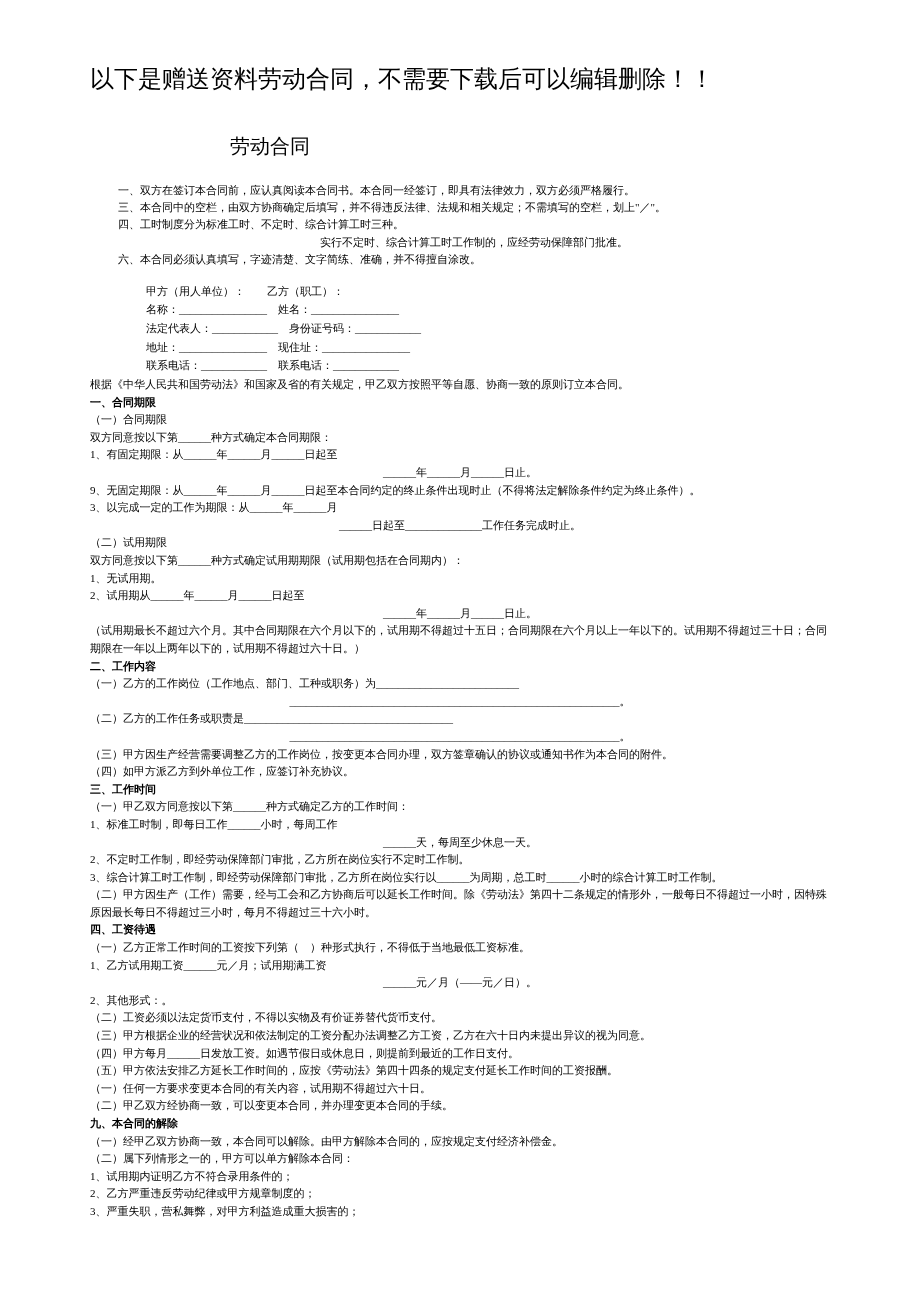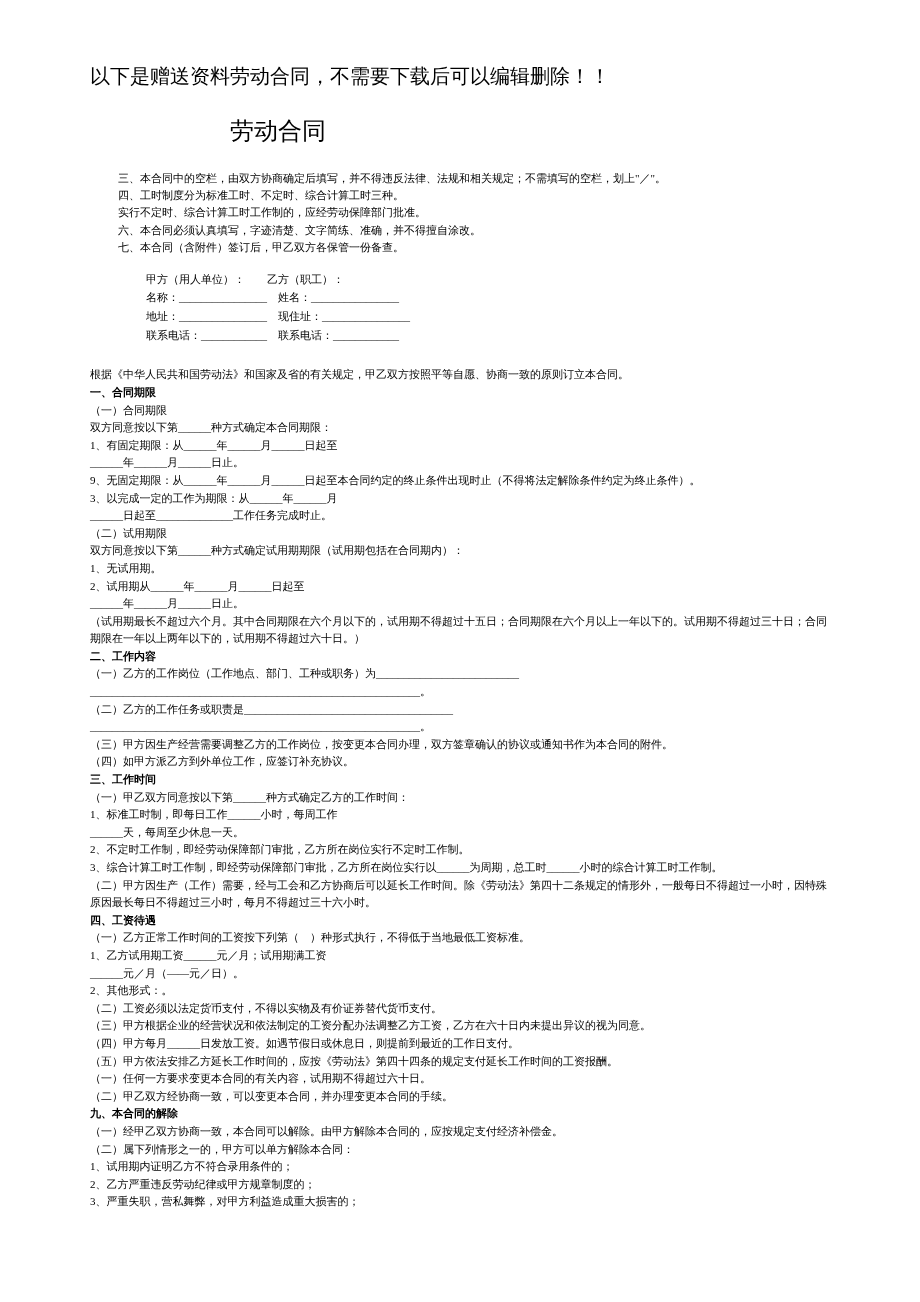--- a/index.html
+++ b/index.html
@@ -7,72 +7,73 @@
     background: #fff;
     margin: 0;
     padding: 60px 90px 40px 90px;
     width: 920px;
     box-sizing: border-box;
     color: #000;
     font-size: 11px;
     line-height: 1.6;
   }
   .bonus-title {
-    font-size: 20px;
+    font-size: 24px;
     font-weight: normal;
-    margin-bottom: 20px;
+    margin-bottom: 32px;
   }
   .main-title {
-    font-size: 24px;
+    font-size: 20px;
     font-weight: normal;
     text-align: left;
     margin-left: 140px;
     margin-bottom: 20px;
   }
   .intro-list {
     margin-left: 28px;
     margin-bottom: 14px;
   }
   .intro-list div {
     line-height: 1.55;
   }
   .party-block {
     margin-left: 56px;
-    margin-bottom: 22px;
+    margin-bottom: 1px;
   }
   .party-block .row {
     line-height: 1.7;
   }
   .section-head {
     font-weight: bold;
   }
   p, div.line {
     margin: 0;
   }
   .indent1 { margin-left: 28px; }
-  .indent0 { margin-left: 0; }
+  .indent0 { margin-left: 0; text-align: center; }
 </style>
 </head>
 <body>
 
 <div class="bonus-title">以下是赠送资料劳动合同，不需要下载后可以编辑删除！！</div>
 
 <div class="main-title">劳动合同</div>
 
 <div class="intro-list">
+  <div class="line">一、双方在签订本合同前，应认真阅读本合同书。本合同一经签订，即具有法律效力，双方必须严格履行。</div>
   <div class="line">三、本合同中的空栏，由双方协商确定后填写，并不得违反法律、法规和相关规定；不需填写的空栏，划上"／"。</div>
   <div class="line">四、工时制度分为标准工时、不定时、综合计算工时三种。</div>
   <div class="line indent0">实行不定时、综合计算工时工作制的，应经劳动保障部门批准。</div>
   <div class="line">六、本合同必须认真填写，字迹清楚、文字简练、准确，并不得擅自涂改。</div>
-  <div class="line">七、本合同（含附件）签订后，甲乙双方各保管一份备查。</div>
 </div>
 
 <div class="party-block">
   <div class="row"><span>甲方（用人单位）：</span>&nbsp;&nbsp;&nbsp;&nbsp;&nbsp;&nbsp;&nbsp;&nbsp;<span>乙方（职工）：</span></div>
   <div class="row"><span>名称：________________</span>&nbsp;&nbsp;&nbsp;&nbsp;<span>姓名：________________</span></div>
+  <div class="row"><span>法定代表人：____________</span>&nbsp;&nbsp;&nbsp;&nbsp;<span>身份证号码：____________</span></div>
   <div class="row"><span>地址：________________</span>&nbsp;&nbsp;&nbsp;&nbsp;<span>现住址：________________</span></div>
   <div class="row"><span>联系电话：____________</span>&nbsp;&nbsp;&nbsp;&nbsp;<span>联系电话：____________</span></div>
 </div>
 
 <div class="line indent1">根据《中华人民共和国劳动法》和国家及省的有关规定，甲乙双方按照平等自愿、协商一致的原则订立本合同。</div>
 
 <div class="section-head">一、合同期限</div>
 <div class="line indent1">（一）合同期限</div>
 <div class="line indent1">双方同意按以下第______种方式确定本合同期限：</div>
 <div class="line indent1">1、有固定期限：从______年______月______日起至</div>

